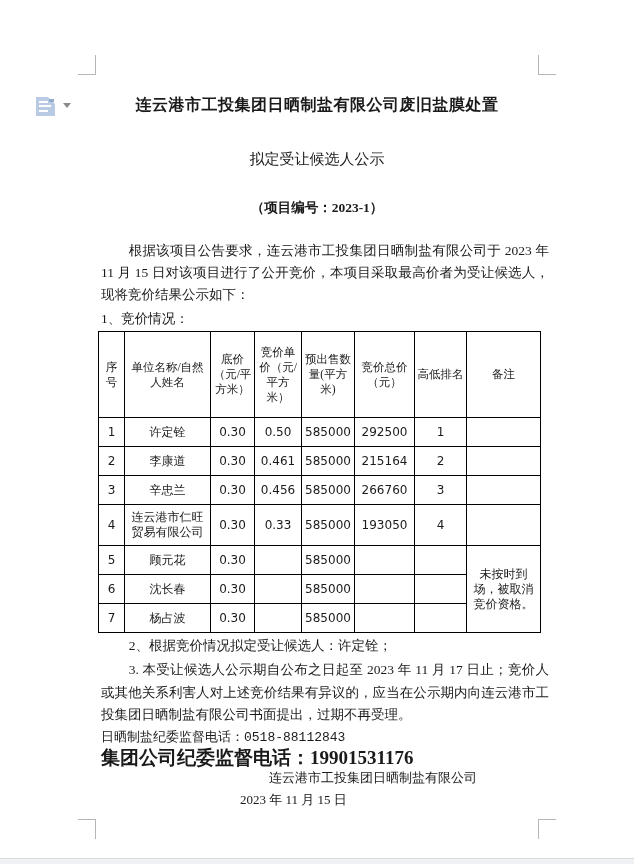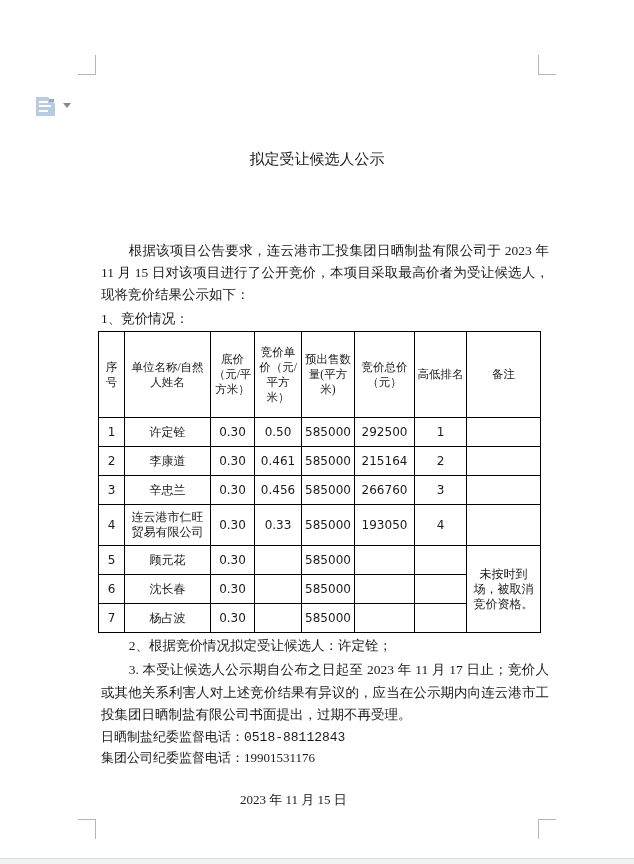--- a/index.html
+++ b/index.html
@@ -40,21 +40,21 @@
   .t3{position:absolute;left:80px;top:199px;width:474px;text-align:center;
       font-size:13.5px;font-weight:bold;}
 
   .body-text{position:absolute;left:94px;width:448px;font-size:13.5px;
       line-height:22px;text-align:justify;margin:7px;}
   .intro{top:233px;text-indent:2.05em;}
   .sec1{top:301px;text-align:left;}
   .para2{top:628px;text-indent:2.05em;text-align:left;}
   .para3{top:652px;text-indent:2.05em;line-height:22.5px;}
   .phone1{top:720px;text-align:left;font-size:13px;font-family:Liberation Mono, monospace;}
-  .phone2{top:740px;text-align:left;font-size:13px;}
+  .phone2{top:740px;text-align:left;font-size:19px;font-weight:bold;}
   .sign-co{position:absolute;left:240px;top:769px;width:266px;text-align:center;font-size:13px;margin:0;}
   .sign-dt{position:absolute;left:240px;top:791px;width:246px;text-align:left;font-size:13px;margin:0;}
 
   
   table.bid{position:absolute;left:98px;top:331px;width:442px;
       border-collapse:collapse;table-layout:fixed;}
   table.bid th, table.bid td{
       border:1px solid #000;text-align:center;vertical-align:middle;
       padding:1px 2px;font-weight:normal;overflow:hidden;}
   table.bid th{font-size:11.5px;line-height:15px;height:83px;}
@@ -81,21 +81,23 @@
     <div class="doc-icon">
       <span class="ln ln1"></span>
       <span class="ln ln2"></span>
       <span class="ln ln3"></span>
       <span class="fold"></span>
       <span class="fold2"></span>
     </div>
     <span class="dd-arrow"></span>
   </div>
 
+  <div class="t1">连云港市工投集团日晒制盐有限公司废旧盐膜处置</div>
   <div class="t2">拟定受让候选人公示</div>
+  <div class="t3">（项目编号：2023-1）</div>
 
   <p class="body-text intro">根据该项目公告要求，连云港市工投集团日晒制盐有限公司于 2023 年 11 月 15 日对该项目进行了公开竞价，本项目采取最高价者为受让候选人，现将竞价结果公示如下：</p>
   <p class="body-text sec1">1、竞价情况：</p>
 
   <table class="bid">
     <colgroup>
       <col style="width:26px">
         <col style="width:86px">
         <col style="width:44px">
         <col style="width:47px">
@@ -188,16 +190,17 @@
         <td class="num"></td>
       </tr>
     </tbody>
   </table>
 
   <p class="body-text para2">2、根据竞价情况拟定受让候选人：许定铨；</p>
   <p class="body-text para3">3. 本受让候选人公示期自公布之日起至 2023 年 11 月 17 日止；竞价人或其他关系利害人对上述竞价结果有异议的，应当在公示期内向连云港市工投集团日晒制盐有限公司书面提出，过期不再受理。</p>
   <p class="body-text phone1">日晒制盐纪委监督电话：0518-88112843</p>
   <p class="body-text phone2">集团公司纪委监督电话：19901531176</p>
 
+  <div class="sign-co">连云港市工投集团日晒制盐有限公司</div>
   <div class="sign-dt">2023 年 11 月 15 日</div>
 
   <div class="bottom-strip"></div>
 </div>
 
 </body></html>

